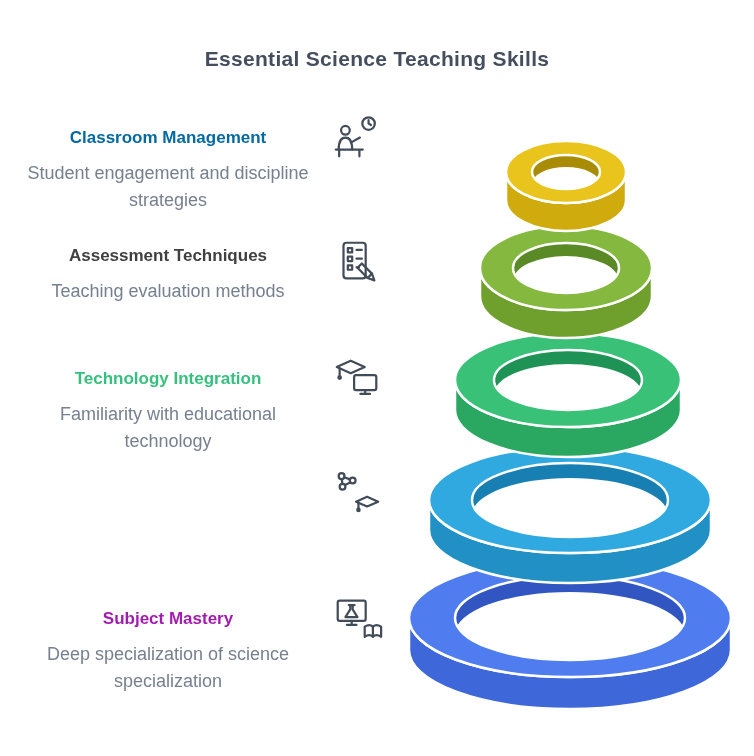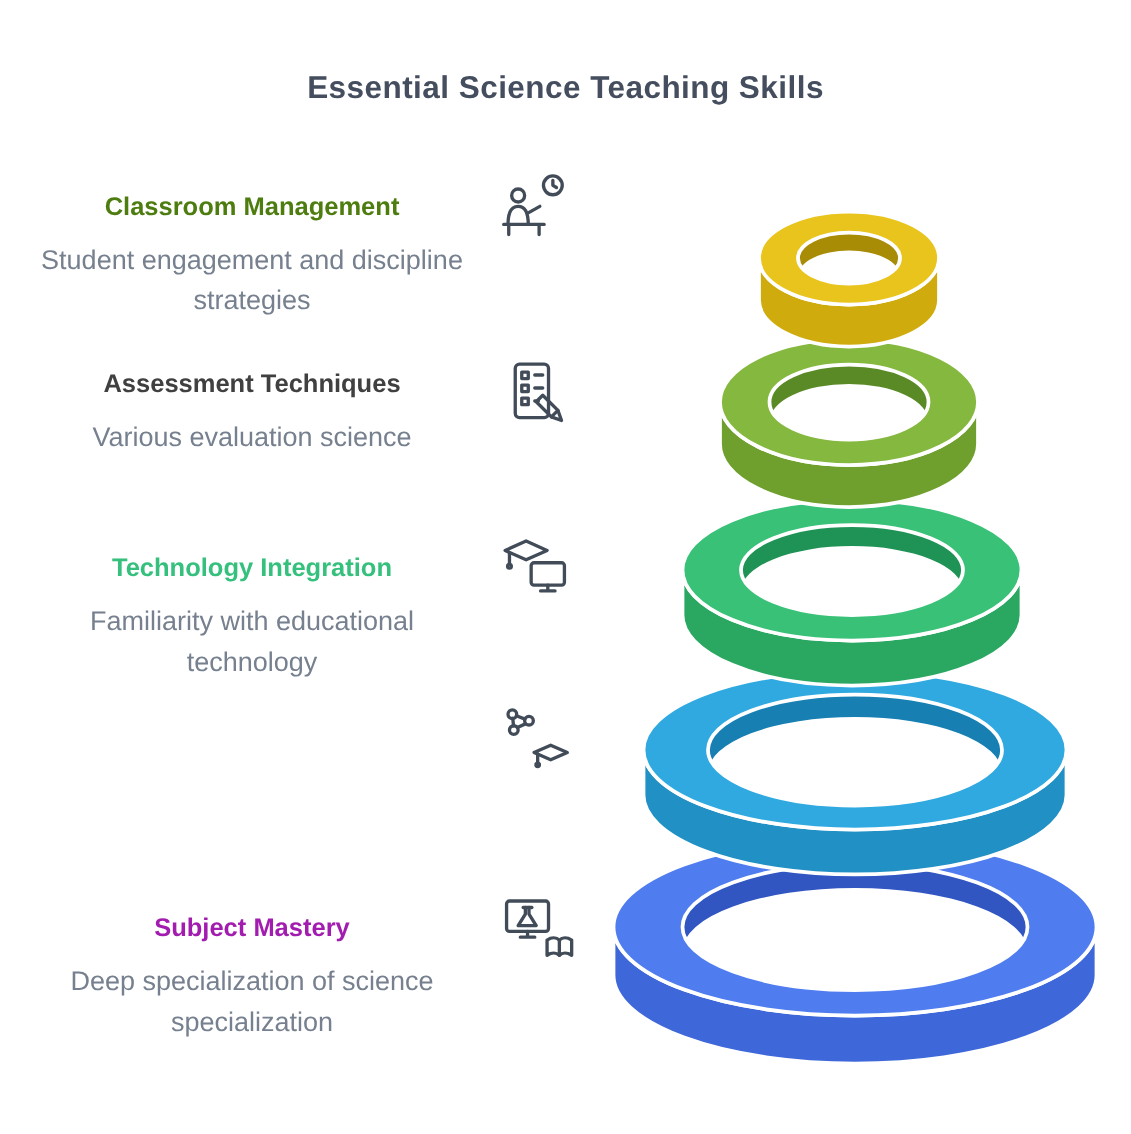--- a/index.html
+++ b/index.html
@@ -86,39 +86,39 @@
     </g>
 
     <g>
       <path d="M506 172 L506 200 A60 31 0 0 0 626 200 L626 172 A60 31 0 0 1 506 172 Z" stroke="#ffffff" stroke-width="2.5" fill="#cfab0e"></path>
       <path d="M532 172 A34 17 0 0 1 600 172 L600 184 A34 17 0 0 0 532 184 Z" fill="#a98c06"></path>
       <path d="M506 172 A60 31 0 1 0 626 172 A60 31 0 1 0 506 172 Z M532 172 A34 17 0 1 0 600 172 A34 17 0 1 0 532 172 Z" fill-rule="evenodd" stroke="#ffffff" stroke-width="2.5" fill="#e8c41c"></path>
     </g>
   </svg>
 
   <div class="item-text" style="top:128px">
-    <div class="item-label" style="color: #4d7c0f;">Classroom Management</div>
+    <div class="item-label" style="color: #0369a1;">Classroom Management</div>
     <div class="item-desc">Student engagement and discipline strategies</div>
   </div>
   <div class="item-icon" style="top:112px">
     <svg viewBox="0 0 56 56" width="54" height="54">
       <g fill="none" stroke="#424c59" stroke-width="2.3" stroke-linecap="round" stroke-linejoin="round">
         <circle cx="40" cy="12" r="6.5"></circle>
         <path d="M40 8.5 V12 L42.5 13.5"></path>
         <circle cx="16" cy="19" r="4.5"></circle>
         <path d="M9 39 C9 30 12 26.5 16 26.5 C20 26.5 23 30 23 39"></path>
         <path d="M23 31 L31 26.5"></path>
         <path d="M6 39 H34 M9.5 39 V46 M30.5 39 V46"></path>
       </g>
     </svg>
   </div>
 
   <div class="item-text" style="top:246px">
     <div class="item-label" style="color: #404040;">Assessment Techniques</div>
-    <div class="item-desc">Various evaluation science</div>
+    <div class="item-desc">Teaching evaluation methods</div>
   </div>
   <div class="item-icon" style="top:236px">
     <svg viewBox="0 0 56 56" width="54" height="54">
       <g fill="none" stroke="#424c59" stroke-width="2.3" stroke-linecap="round" stroke-linejoin="round">
         <rect x="14" y="7" width="23" height="37" rx="3"></rect>
         <rect x="18.5" y="12.5" width="4.5" height="4.5"></rect>
         <rect x="18.5" y="21.5" width="4.5" height="4.5"></rect>
         <rect x="18.5" y="30.5" width="4.5" height="4.5"></rect>
         <path d="M27.5 14.5 H33 M27.5 23.5 H33 M27.5 32.5 H30"></path>
         <path d="M33 28.5 L43.5 39 L39 43.5 L28.5 33 Z"></path>

